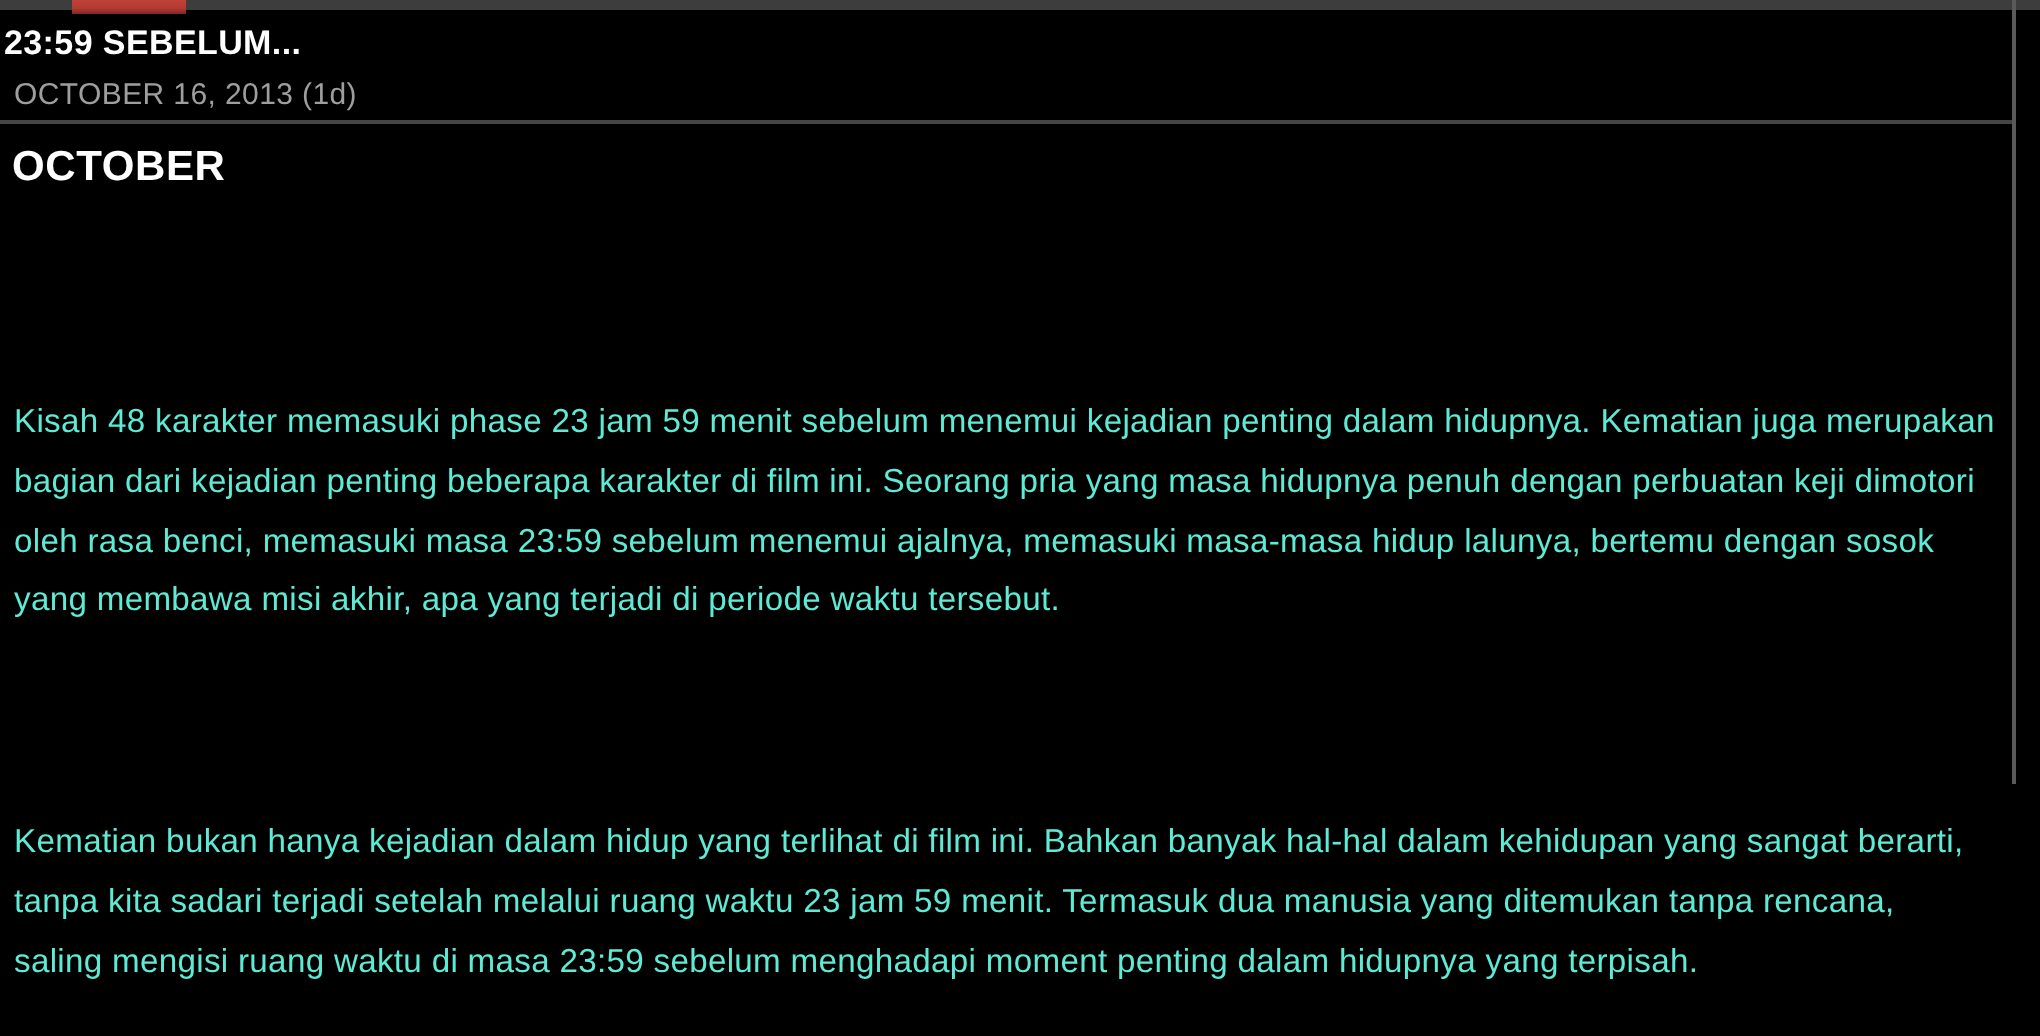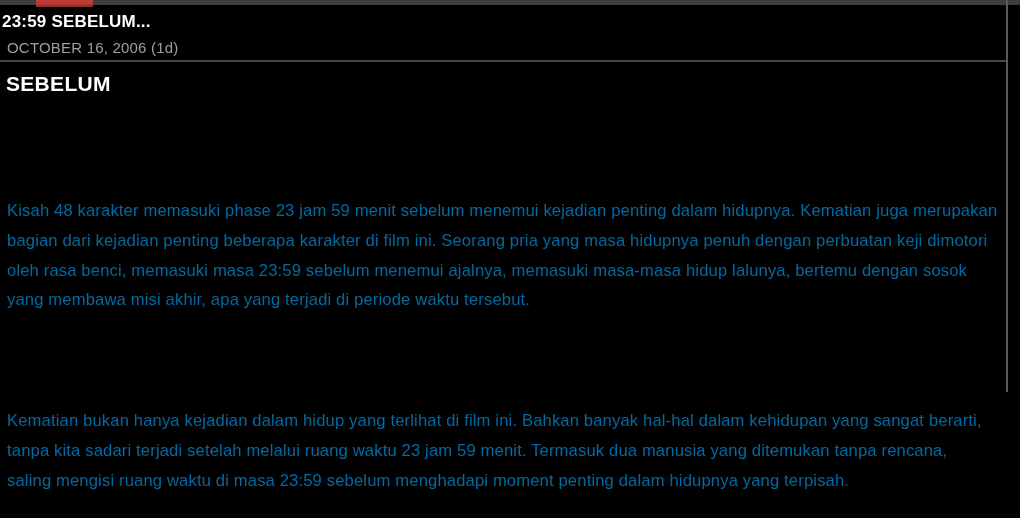--- a/index.html
+++ b/index.html
@@ -61,21 +61,21 @@
     color: #ffffff;
     letter-spacing: 0.3px;
     white-space: nowrap;
   }
   .synopsis-paragraph {
     position: absolute;
     left: 7px;
     width: 1005px;
     font-size: 16.6px;
     line-height: 29.8px;
-    color: #0369a1;
+    color: #5eead4;
     letter-spacing: 0.15px;
     white-space: pre;
   }
   .paragraph-1 { top: 196px; }
   .paragraph-2 { top: 406px; }
   .scrollbar-thumb {
     position: absolute;
     top: 0; left: 1006px;
     width: 2px;
     height: 392px;
@@ -84,25 +84,25 @@
 </style>
 </head>
 <body>
 
 <div class="topbar-track"></div>
 
 <div class="tab-indicator"></div>
 
 <div class="movie-title">23:59 SEBELUM...</div>
 
-<div class="release-date">OCTOBER 16, 2006 (1d)</div>
+<div class="release-date">OCTOBER 16, 2013 (1d)</div>
 
 <div class="section-divider"></div>
 
-<div class="synopsis-heading">SEBELUM</div>
+<div class="synopsis-heading">OCTOBER</div>
 
 <div class="synopsis-paragraph paragraph-1">Kisah 48 karakter memasuki phase 23 jam 59 menit sebelum menemui kejadian penting dalam hidupnya. Kematian juga merupakan
 bagian dari kejadian penting beberapa karakter di film ini. Seorang pria yang masa hidupnya penuh dengan perbuatan keji dimotori
 oleh rasa benci, memasuki masa 23:59 sebelum menemui ajalnya, memasuki masa-masa hidup lalunya, bertemu dengan sosok
 yang membawa misi akhir, apa yang terjadi di periode waktu tersebut.</div>
 
 <div class="synopsis-paragraph paragraph-2">Kematian bukan hanya kejadian dalam hidup yang terlihat di film ini. Bahkan banyak hal-hal dalam kehidupan yang sangat berarti,
 tanpa kita sadari terjadi setelah melalui ruang waktu 23 jam 59 menit. Termasuk dua manusia yang ditemukan tanpa rencana,
 saling mengisi ruang waktu di masa 23:59 sebelum menghadapi moment penting dalam hidupnya yang terpisah.</div>
 

